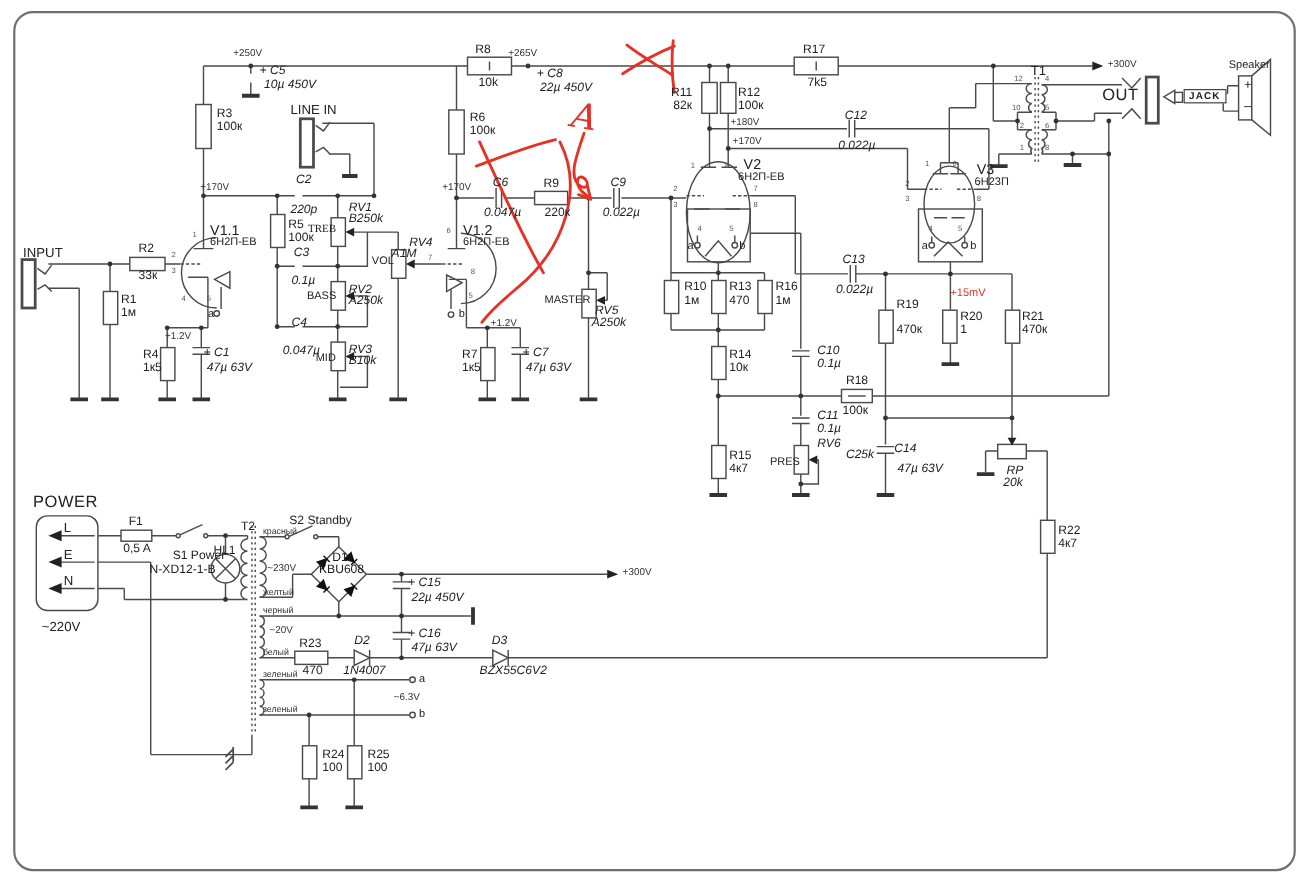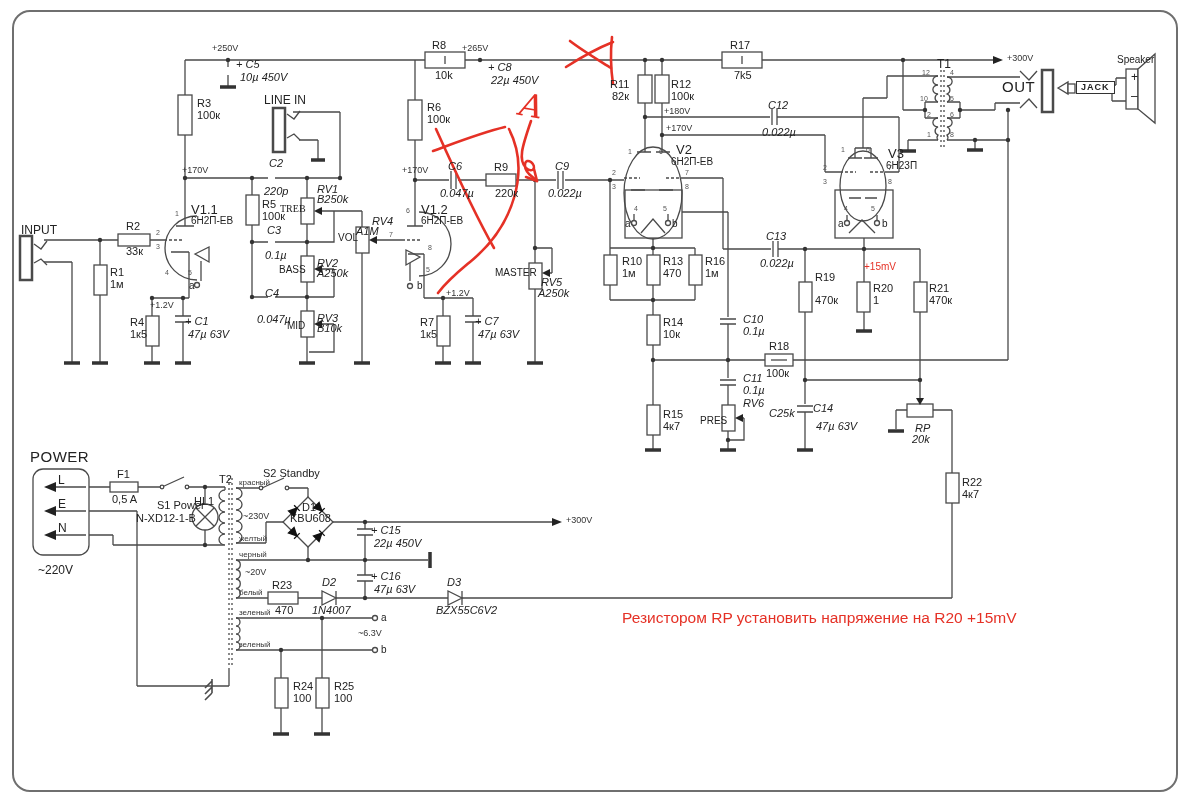--- a/index.html
+++ b/index.html
@@ -559,15 +559,14 @@
       <span class="lbl p" style="left: 922px; top: 69px;">12</span>
       <span class="lbl p" style="left: 950px; top: 69px;">4</span>
       <span class="lbl p" style="left: 920px; top: 95px;">10</span>
       <span class="lbl p" style="left: 950px; top: 95px;">5</span>
       <span class="lbl p" style="left: 927px; top: 111px;">2</span>
       <span class="lbl p" style="left: 950px; top: 111px;">6</span>
       <span class="lbl p" style="left: 927px; top: 131px;">1</span>
       <span class="lbl p" style="left: 950px; top: 131px;">8</span>
     </div>
 
-  <div id="note">Резистором RP установить напряжение на R20 +15mV</div>
 
 </div>
 
 </body></html>

